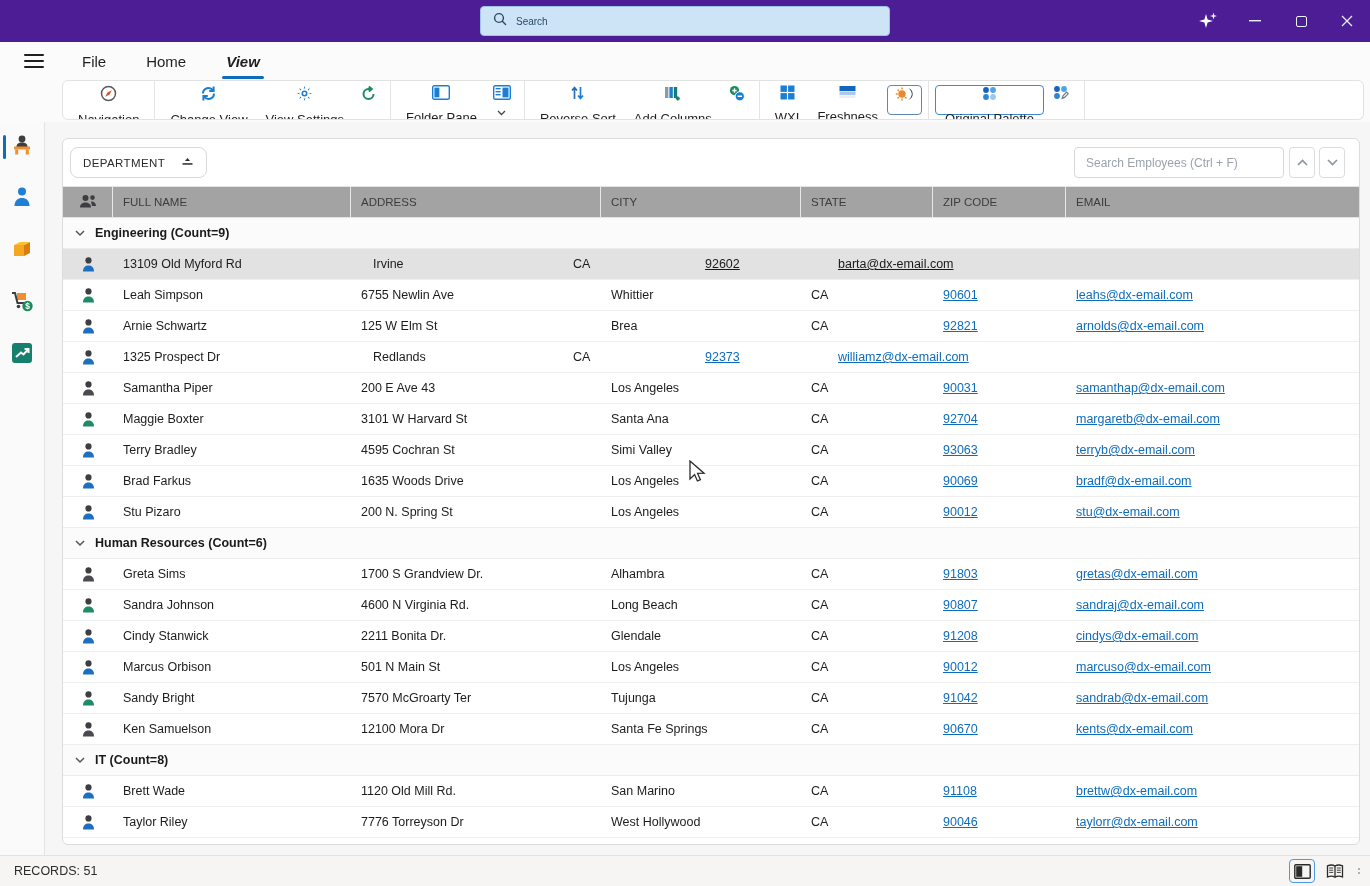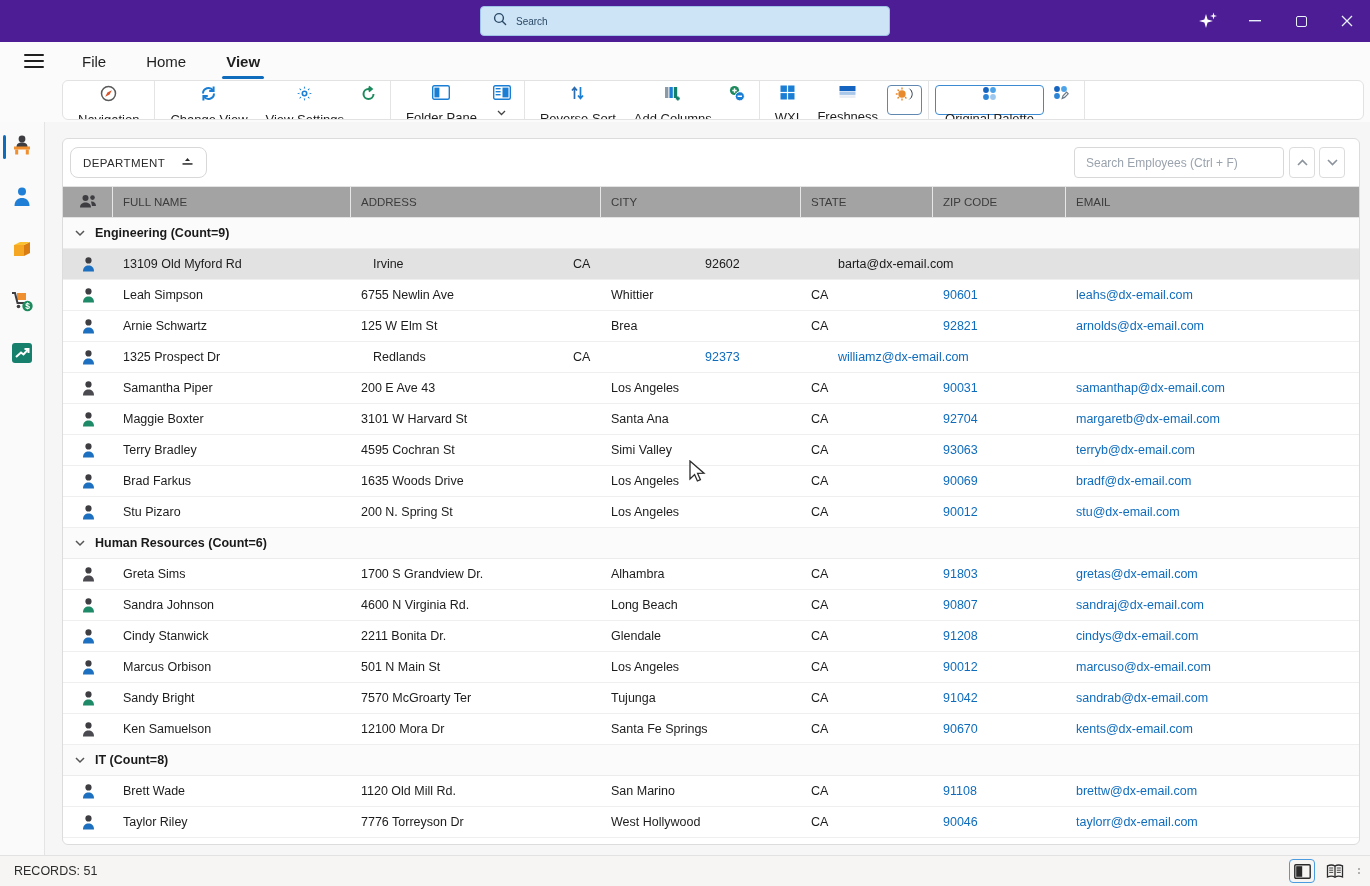--- a/index.html
+++ b/index.html
@@ -17,21 +17,21 @@
   .sparkle-btn { width:46px; height:42px; display:flex; align-items:center; justify-content:center; }
   .cap-btn { width:46px; height:42px; display:flex; align-items:center; justify-content:center; color:#e8f1fa; font-size:13px; }
   .cap-btn .maxbox { width:11px; height:11px; border:1.2px solid #e8f1fa; border-radius:2px; display:block; }
 
   
   .ribbon { position:absolute; top:42px; left:0; right:0; height:80px; background:#fbfbfb; }
   .tabs-row { position:absolute; top:0; left:0; right:0; height:38px; display:flex; align-items:center; }
   .hamburger { margin-left:24px; width:20px; height:14px; display:flex; flex-direction:column; justify-content:space-between; cursor:pointer; }
   .hamburger span { display:block; height:1.8px; background:#1f1f1f; border-radius:2px; }
   .tab { margin-left:36px; font-size:15px; color:#1f1f1f; position:relative; padding:6px 2px; cursor:pointer; }
-  .tab.active { font-weight:bold; }
+  .tab.active { font-weight:bold;font-style:italic; }
   .tab.active::after { content:""; position:absolute; left:-2px; right:-2px; bottom:-3px; height:3px; border-radius:2px; background:#0f6cbd; }
 
   .toolbar { position:absolute; top:38px; left:62px; right:6px; height:40px; background:#ffffff; border:1px solid #e2e2e2; border-radius:6px; display:flex; align-items:stretch; overflow:hidden; }
   .tb-group { display:flex; align-items:center; padding:0 6px; }
   .tb-sep { width:1px; background:#e4e4e4; margin:0; }
   .tb-btn { display:flex; align-items:center; gap:7px; padding:0 9px; height:30px; border-radius:4px; font-size:13px; color:#1e1e1e; cursor:pointer; white-space:nowrap;flex-direction:column; }
   .tb-btn .caret { margin-left:-1px; }
   .tb-btn.icon-only { padding:0 7px; }
   .tb-btn.toggled-outline { border:1px solid #5f87b0; }
   .tb-btn.toggled-blue { border:1px solid #3b8ad2; }
@@ -63,21 +63,21 @@
   .col-email { flex:1; }
 
   .group-row { height:31px; display:flex; align-items:center; background:#fbfbfb; border-bottom:1px solid #ececec; cursor:pointer; }
   .group-row .chev { margin-left:12px; display:flex; }
   .group-label { margin-left:10px; font-size:12.5px; font-weight:bold; color:#1a1a1a; }
 
   .data-row { height:31px; display:flex; align-items:center; border-bottom:1px solid #efefef; background:#fff; cursor:default; }
   .data-row.selected { background:#e2e2e2; }
   .cell { height:100%; display:flex; align-items:center; padding-left:10px; font-size:12.5px; color:#1c1c1c; overflow:hidden; white-space:nowrap; }
   .cell.col-icon { justify-content:center; padding-left:0; }
-  .cell .link { color:#0f6cbd; cursor:pointer; }
+  .cell .link { color:#0f6cbd; text-decoration:underline; cursor:pointer; }
   .data-row.selected .cell .link { color:#1a1a1a; }
 
   
   .statusbar { position:absolute; left:0; right:0; bottom:0; height:31px; background:#f6f5f4; border-top:1px solid #e2e2e2; display:flex; align-items:center; }
   .records { margin-left:14px; font-size:12.5px; color:#2b2b2b; }
   .status-right { position:absolute; right:10px; display:flex; align-items:center; gap:7px; }
   .view-btn { width:26px; height:24px; border-radius:4px; display:flex; align-items:center; justify-content:center; cursor:pointer; }
   .view-btn.selected { border:1.5px solid #4a9be0; }
   .grip { display:flex; flex-direction:column; gap:2px; margin-left:3px; }
   .grip i { width:2px; height:2px; background:#9a9a9a; display:block; border-radius:1px; }

